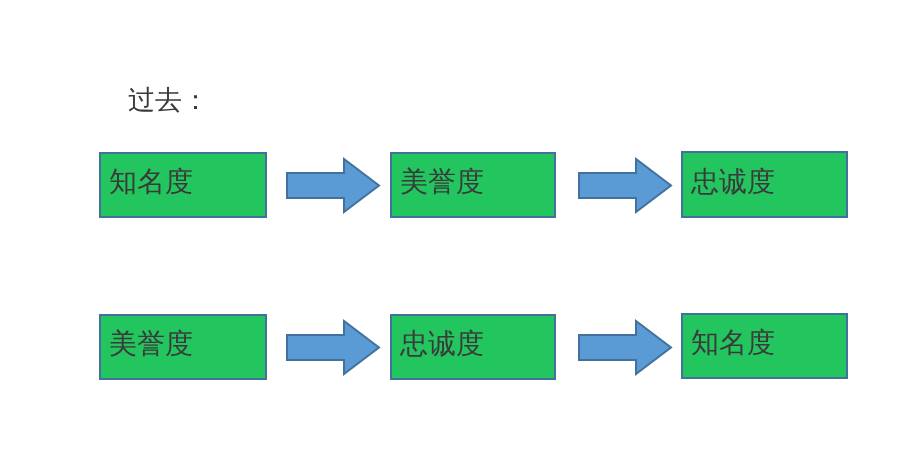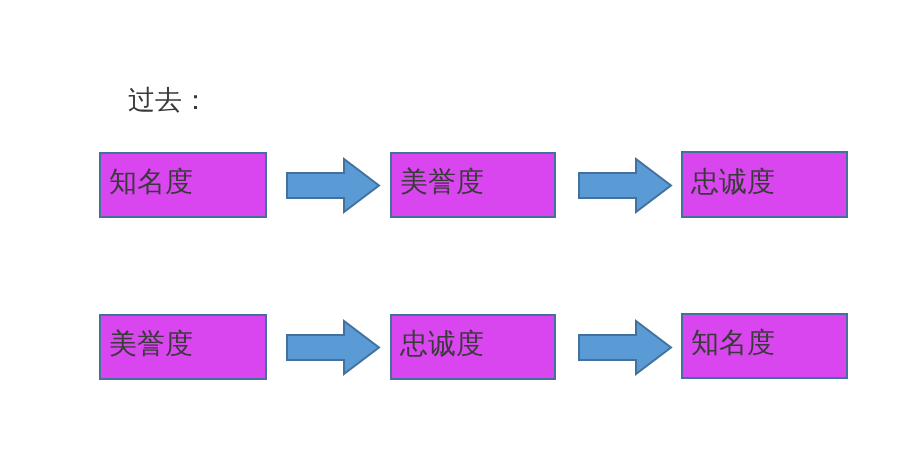--- a/index.html
+++ b/index.html
@@ -22,21 +22,21 @@
   .row-label {
     position: absolute;
     font-size: 27px;
     line-height: 1;
     color: #3a3a3a;
     white-space: nowrap;
     letter-spacing: 0px;
   }
   .box {
     position: absolute;
-    background: #d946ef;
+    background: #22c55e;
     border: 2px solid #41719C;
     box-sizing: border-box;
     display: flex;
     align-items: center;
     justify-content: flex-start;
   }
   .box-label {
     font-size: 28px;
     line-height: 1;
     color: #3a3a3a;

